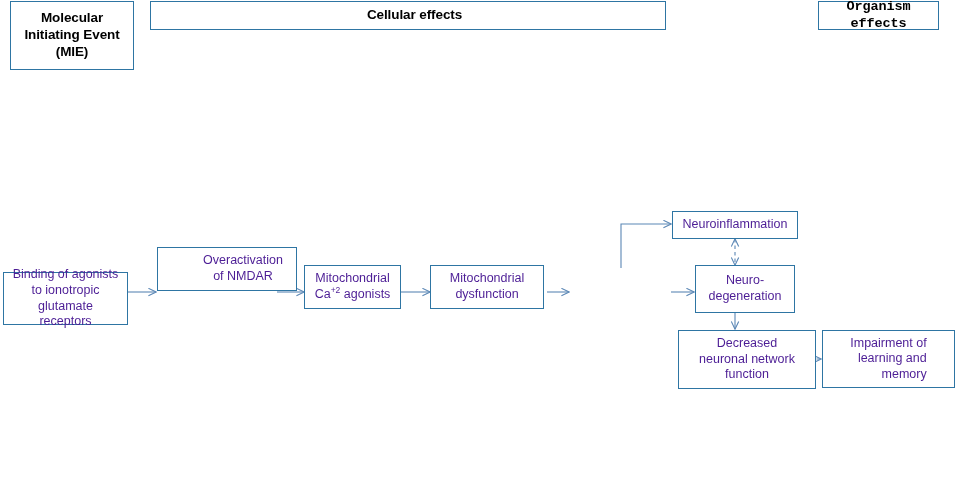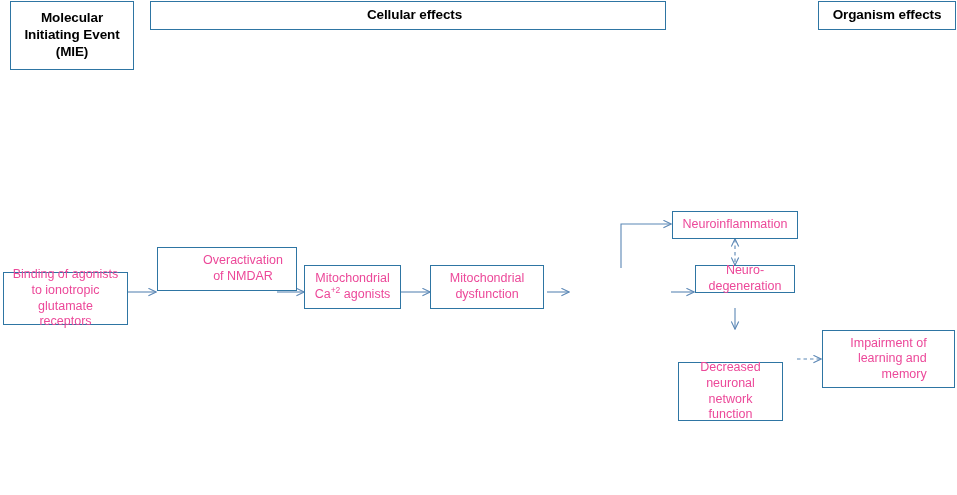--- a/index.html
+++ b/index.html
@@ -28,21 +28,21 @@
     line-height: 1.25;
     z-index: 2;
   }
   .header-box {
     font-weight: bold;
     font-size: 13.5px;
     letter-spacing: -0.1px;
   }
   .flow-box {
     font-size: 12.5px;
-    color: #ec4899;
+    color: #4c1d95;
   }
   .box span.inner {
     display: block;
     padding: 0 4px;
     white-space: pre-line;
   }
   sup {
     font-size: 0.68em;
     vertical-align: super;
     line-height: 0;
@@ -94,21 +94,21 @@
     <span class="inner">Molecular
 Initiating Event
 (MIE)</span>
   </div>
 
   <div class="box header-box" style="left:150px; top:1px; width:516px; height:29px;padding-left:13px;">
     <span class="inner">Cellular effects</span>
   </div>
 
 
-  <div class="box header-box" style="left:818px; top:1px; width:138px; height:29px;">
+  <div class="box header-box" style="left:818px; top:1px; width:121px; height:29px;font-family:Liberation Mono, monospace;">
     <span class="inner">Organism effects</span>
   </div>
 
   <div class="box flow-box" style="left:3px; top:272px; width:125px; height:53px;">
     <span class="inner">Binding of agonists
 to  ionotropic
 glutamate
 receptors</span>
   </div>
 
@@ -125,26 +125,26 @@
   <div class="box flow-box" style="left:430px; top:265px; width:114px; height:44px;">
     <span class="inner">Mitochondrial
 dysfunction</span>
   </div>
 
 
   <div class="box flow-box" style="left:672px; top:211px; width:126px; height:28px;">
     <span class="inner">Neuroinflammation</span>
   </div>
 
-  <div class="box flow-box" style="left:695px; top:265px; width:100px; height:28px;">
+  <div class="box flow-box" style="left:695px; top:265px; width:100px; height:48px;">
     <span class="inner">Neuro-
 degeneration</span>
   </div>
 
-  <div class="box flow-box" style="left:678px; top:330px; width:105px; height:59px;margin-top:32px;">
+  <div class="box flow-box" style="left:678px; top:330px; width:138px; height:59px;">
     <span class="inner">Decreased
 neuronal network
 function</span>
   </div>
 
   <div class="box flow-box" style="left:822px; top:330px; width:133px; height:58px;text-align:right;">
     <span class="inner">Impairment of
 learning and
 memory</span>
   </div>

